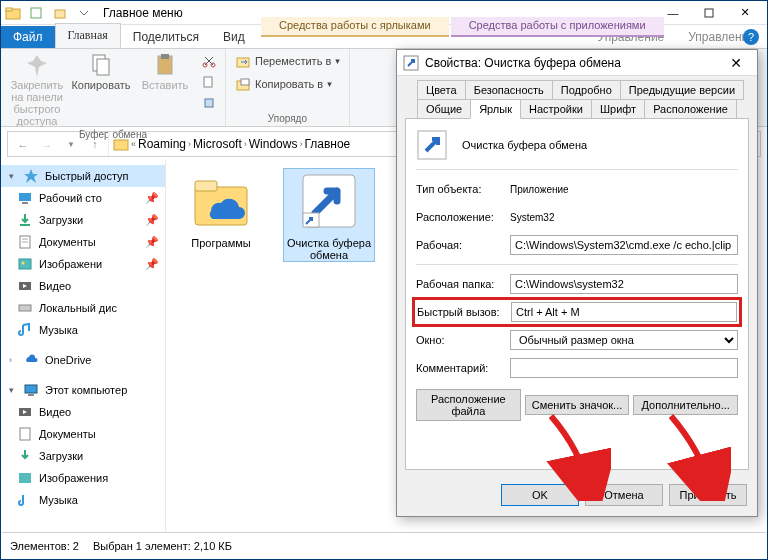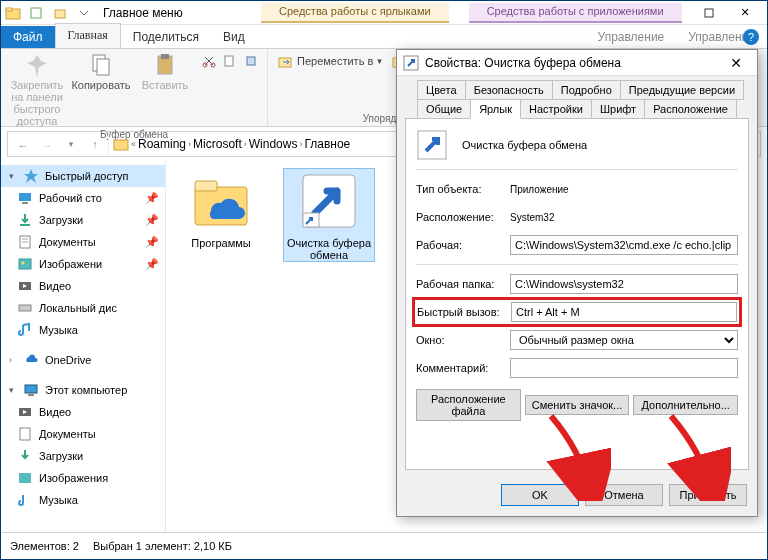--- a/index.html
+++ b/index.html
@@ -15,30 +15,30 @@
 .titlebar .syswin div { width: 36px; height: 22px; display: flex; align-items: center; justify-content: center; }
 
 
 .ribtabs { height: 24px; display: flex; align-items: flex-end; border-bottom: 1px solid #d0d0d0; background: #fff; }
 .ribtabs .tab { padding: 4px 12px; font-size: 12px; color: #333; }
 .ribtabs .file { background: #1979ca; color: #fff; }
 .ribtabs .active { border: 1px solid #d0d0d0; border-bottom: 1px solid #f5f6f7; background: #f5f6f7; font-family: Liberation Serif, serif; }
 .context-tab { font-size: 11px; padding: 2px 18px; border-bottom: 2px solid; }
 .ctx-shortcut { background: #fdf3dd; color: #7a5a1f; border-color: #d8b56a; }
 .ctx-app { background: #f3e5f7; color: #7b4a8d; border-color: #b98fc9; }
-.context-row { display: flex; height: 20px; position: absolute; top: 2px; left: 260px; gap: 20px; }
+.context-row { display: flex; height: 20px; position: absolute; top: 16px; left: 260px; gap: 2px; }
 
 
 .ribbon { height: 78px; background: #f5f6f7; border-bottom: 1px solid #d0d0d0; display: flex; }
 .group { border-right: 1px solid #e0e0e0; padding: 2px 6px; display: flex; flex-direction: column; justify-content: space-between; }
 .group .label { font-size: 10px; color: #666; text-align: center; padding-top: 2px; }
 .group .body { display: flex; gap: 4px; align-items: flex-start; }
 .bigbtn { width: 60px; text-align: center; font-size: 11px; color: #555; }
 .bigbtn.disabled { color: #aaa; }
-.smallbtns { display: flex; flex-direction: row; gap: 1px; }
+.smallbtns { display: flex; flex-direction: column; gap: 1px; }
 .smallbtn { display: flex; align-items: center; gap: 4px; font-size: 11px; color: #444; height: 20px; padding: 0 3px;}
 .help { position: absolute; right: 8px; top: 28px; width: 16px; height: 16px; background: #1979ca; border-radius: 50%; color: #fff; text-align: center; line-height: 16px; font-size: 11px; }
 
 
 .breadcrumb { height: 26px; border: 1px solid #d0d0d0; margin: 4px 6px 2px 6px; display: flex; align-items: center; padding: 0 4px; gap: 2px; }
 .breadcrumb .navbtn { width: 22px; height: 20px; display: flex; align-items: center; justify-content: center; color: #888; }
 .breadcrumb .path { flex: 1; display: flex; align-items: center; gap: 2px; border-left: 1px solid #eee; padding-left: 4px; height: 100%; }
 .breadcrumb .seg { font-size: 12px; }
 .breadcrumb .chev { color: #666; font-size: 9px; }
 

